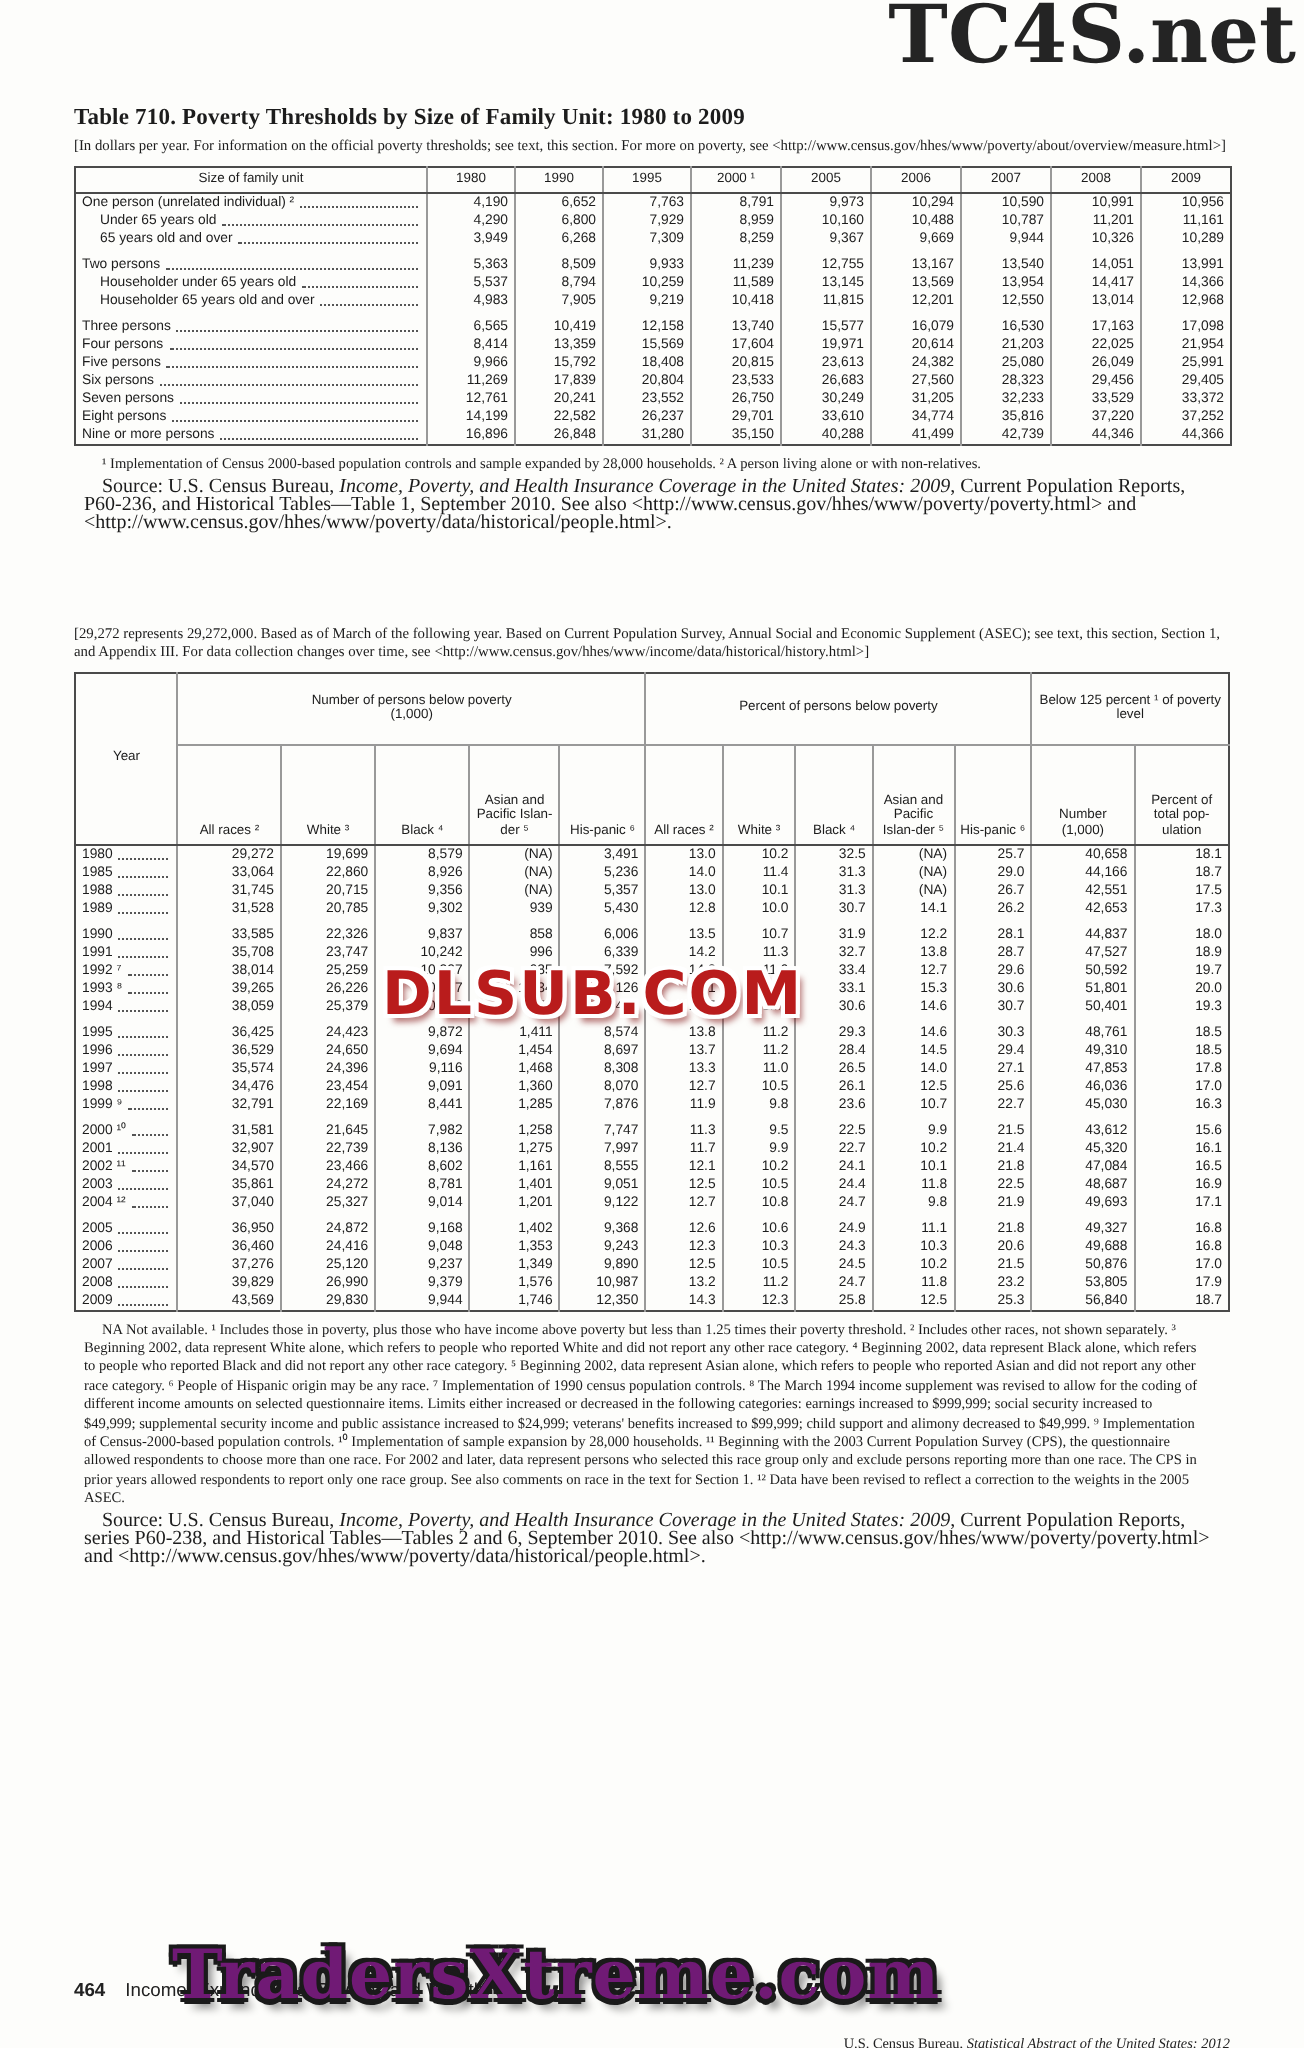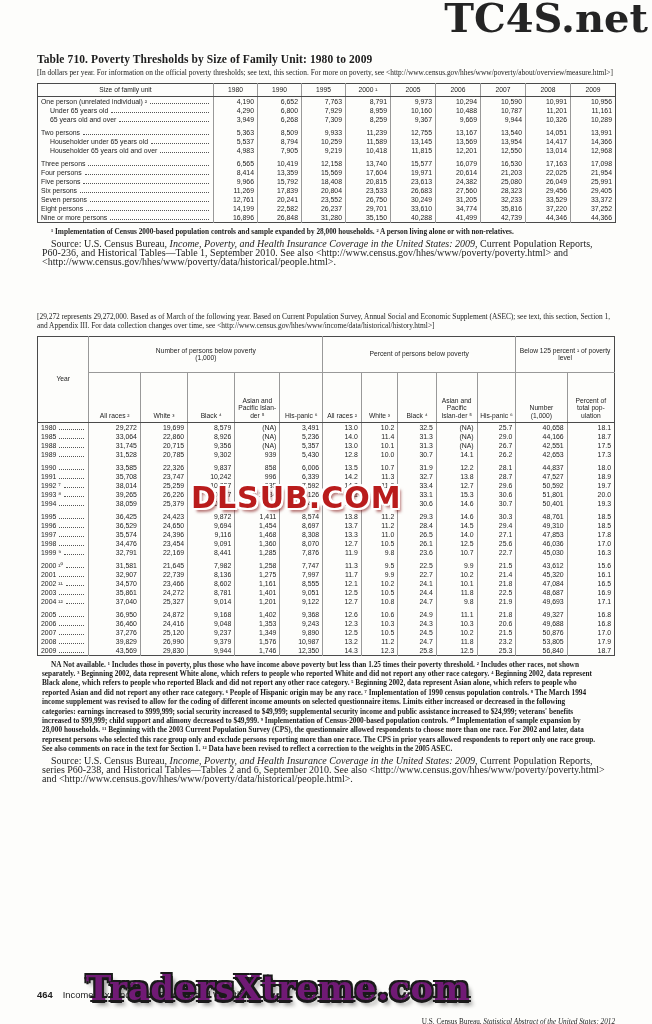--- a/index.html
+++ b/index.html
@@ -32,21 +32,21 @@
   tr.gap td { padding-top: 4px; }
   .cellflex { display: flex; align-items: flex-end; }
   .cellflex .lbl-text { white-space: pre; }
   .cellflex .leader { flex: 1 1 auto; margin: 0 1px 2px 3px; border-bottom: 1px dotted #555; min-width: 3px; }
   tr.indent .cellflex { padding-left: 9px; }
 
   .t711 thead th.yearhead { border-right: 1px solid #999; border-bottom: 1px solid #4a4a4a; }
   .t711 thead .grp-th { border-bottom: 1px solid #999; height: 36px; white-space: pre-line; vertical-align: middle; }
   .t711 thead tr.sub th { border-bottom: 1px solid #4a4a4a; height: 50px; vertical-align: bottom; padding-bottom: 2px; }
 
-  .footnote { font-size: 7.3px; line-height: 9.4px; margin: 4px 16px 0 5px; text-indent: 9px; font-weight: bold; }
+  .footnote { font-size: 7.3px; line-height: 9.4px; margin: 4px 16px 0 5px; text-indent: 9px; }
   .source   { font-size: 10px; line-height: 9.4px; margin: 2px 5px 0 5px; text-indent: 9px; }
   .it { font-style: italic; }
   .sect-711 { margin-top: 46px; }
 
   .page-footer-left {
     position: absolute; left: 37px; top: 989px;
     font-family: "Liberation Sans", sans-serif; font-size: 9.4px; color: #222;
   }
   .pgnum { font-weight: bold; margin-right: 10px; }
   .page-footer-right {

